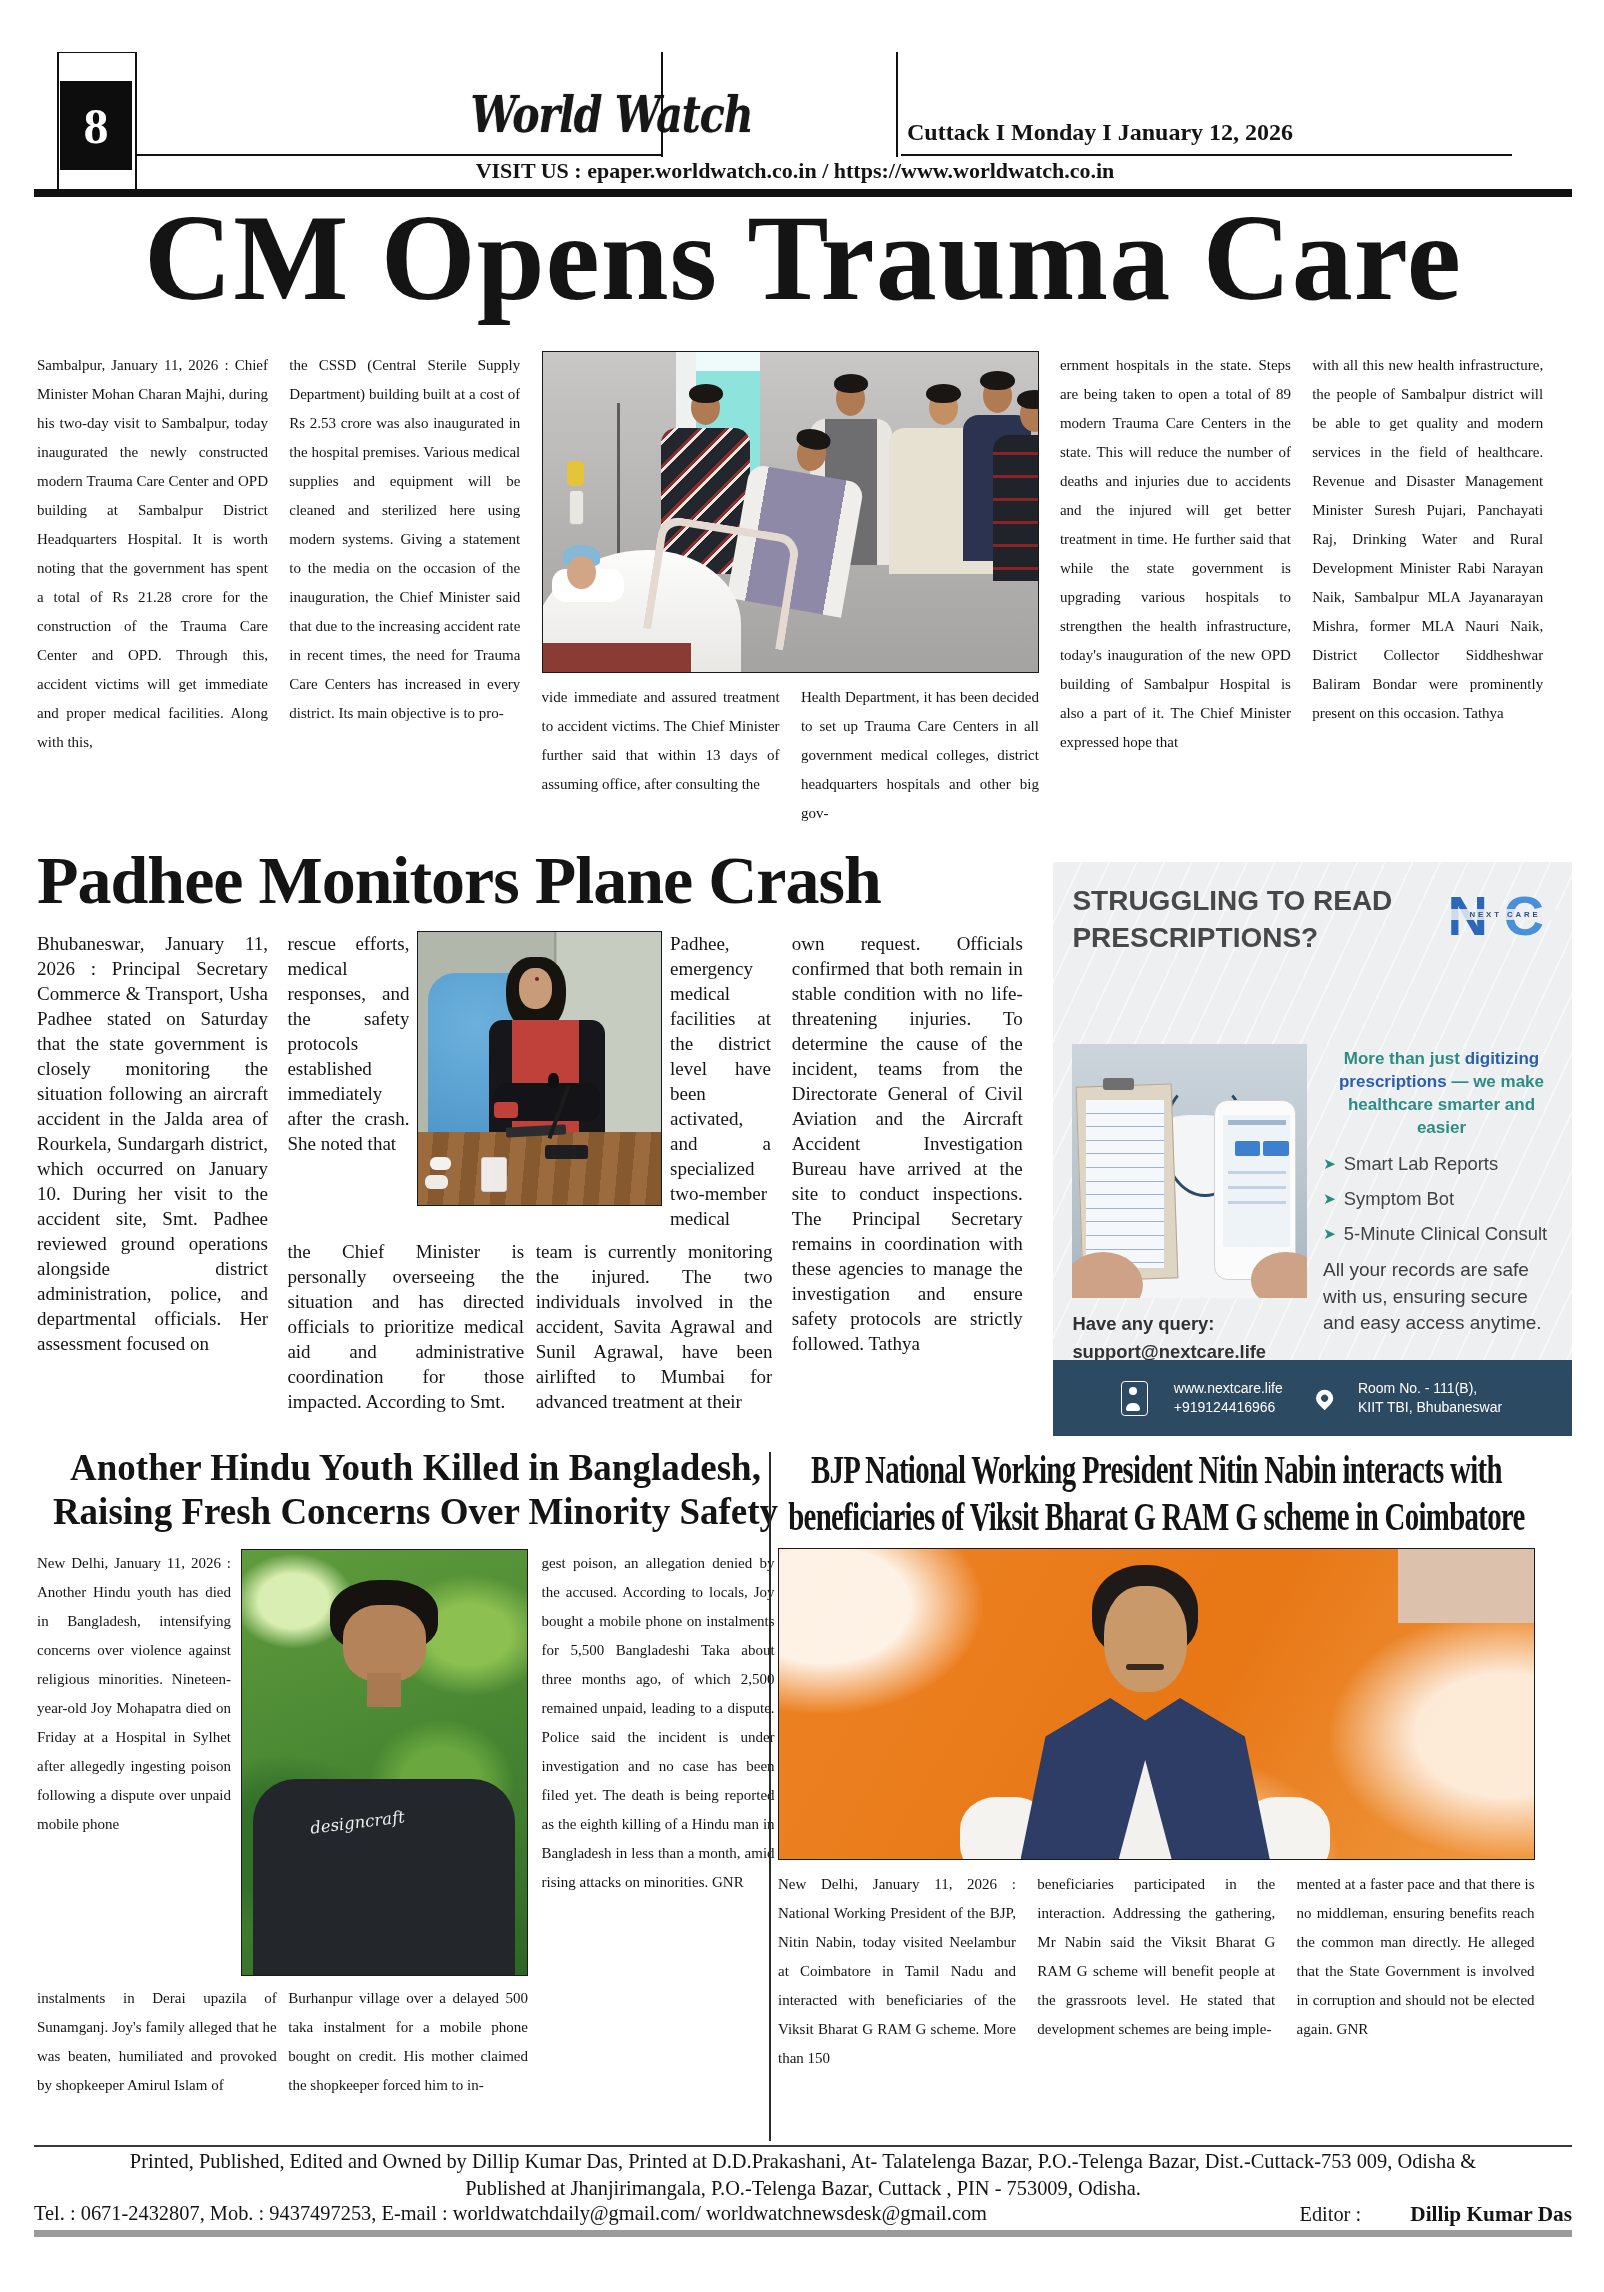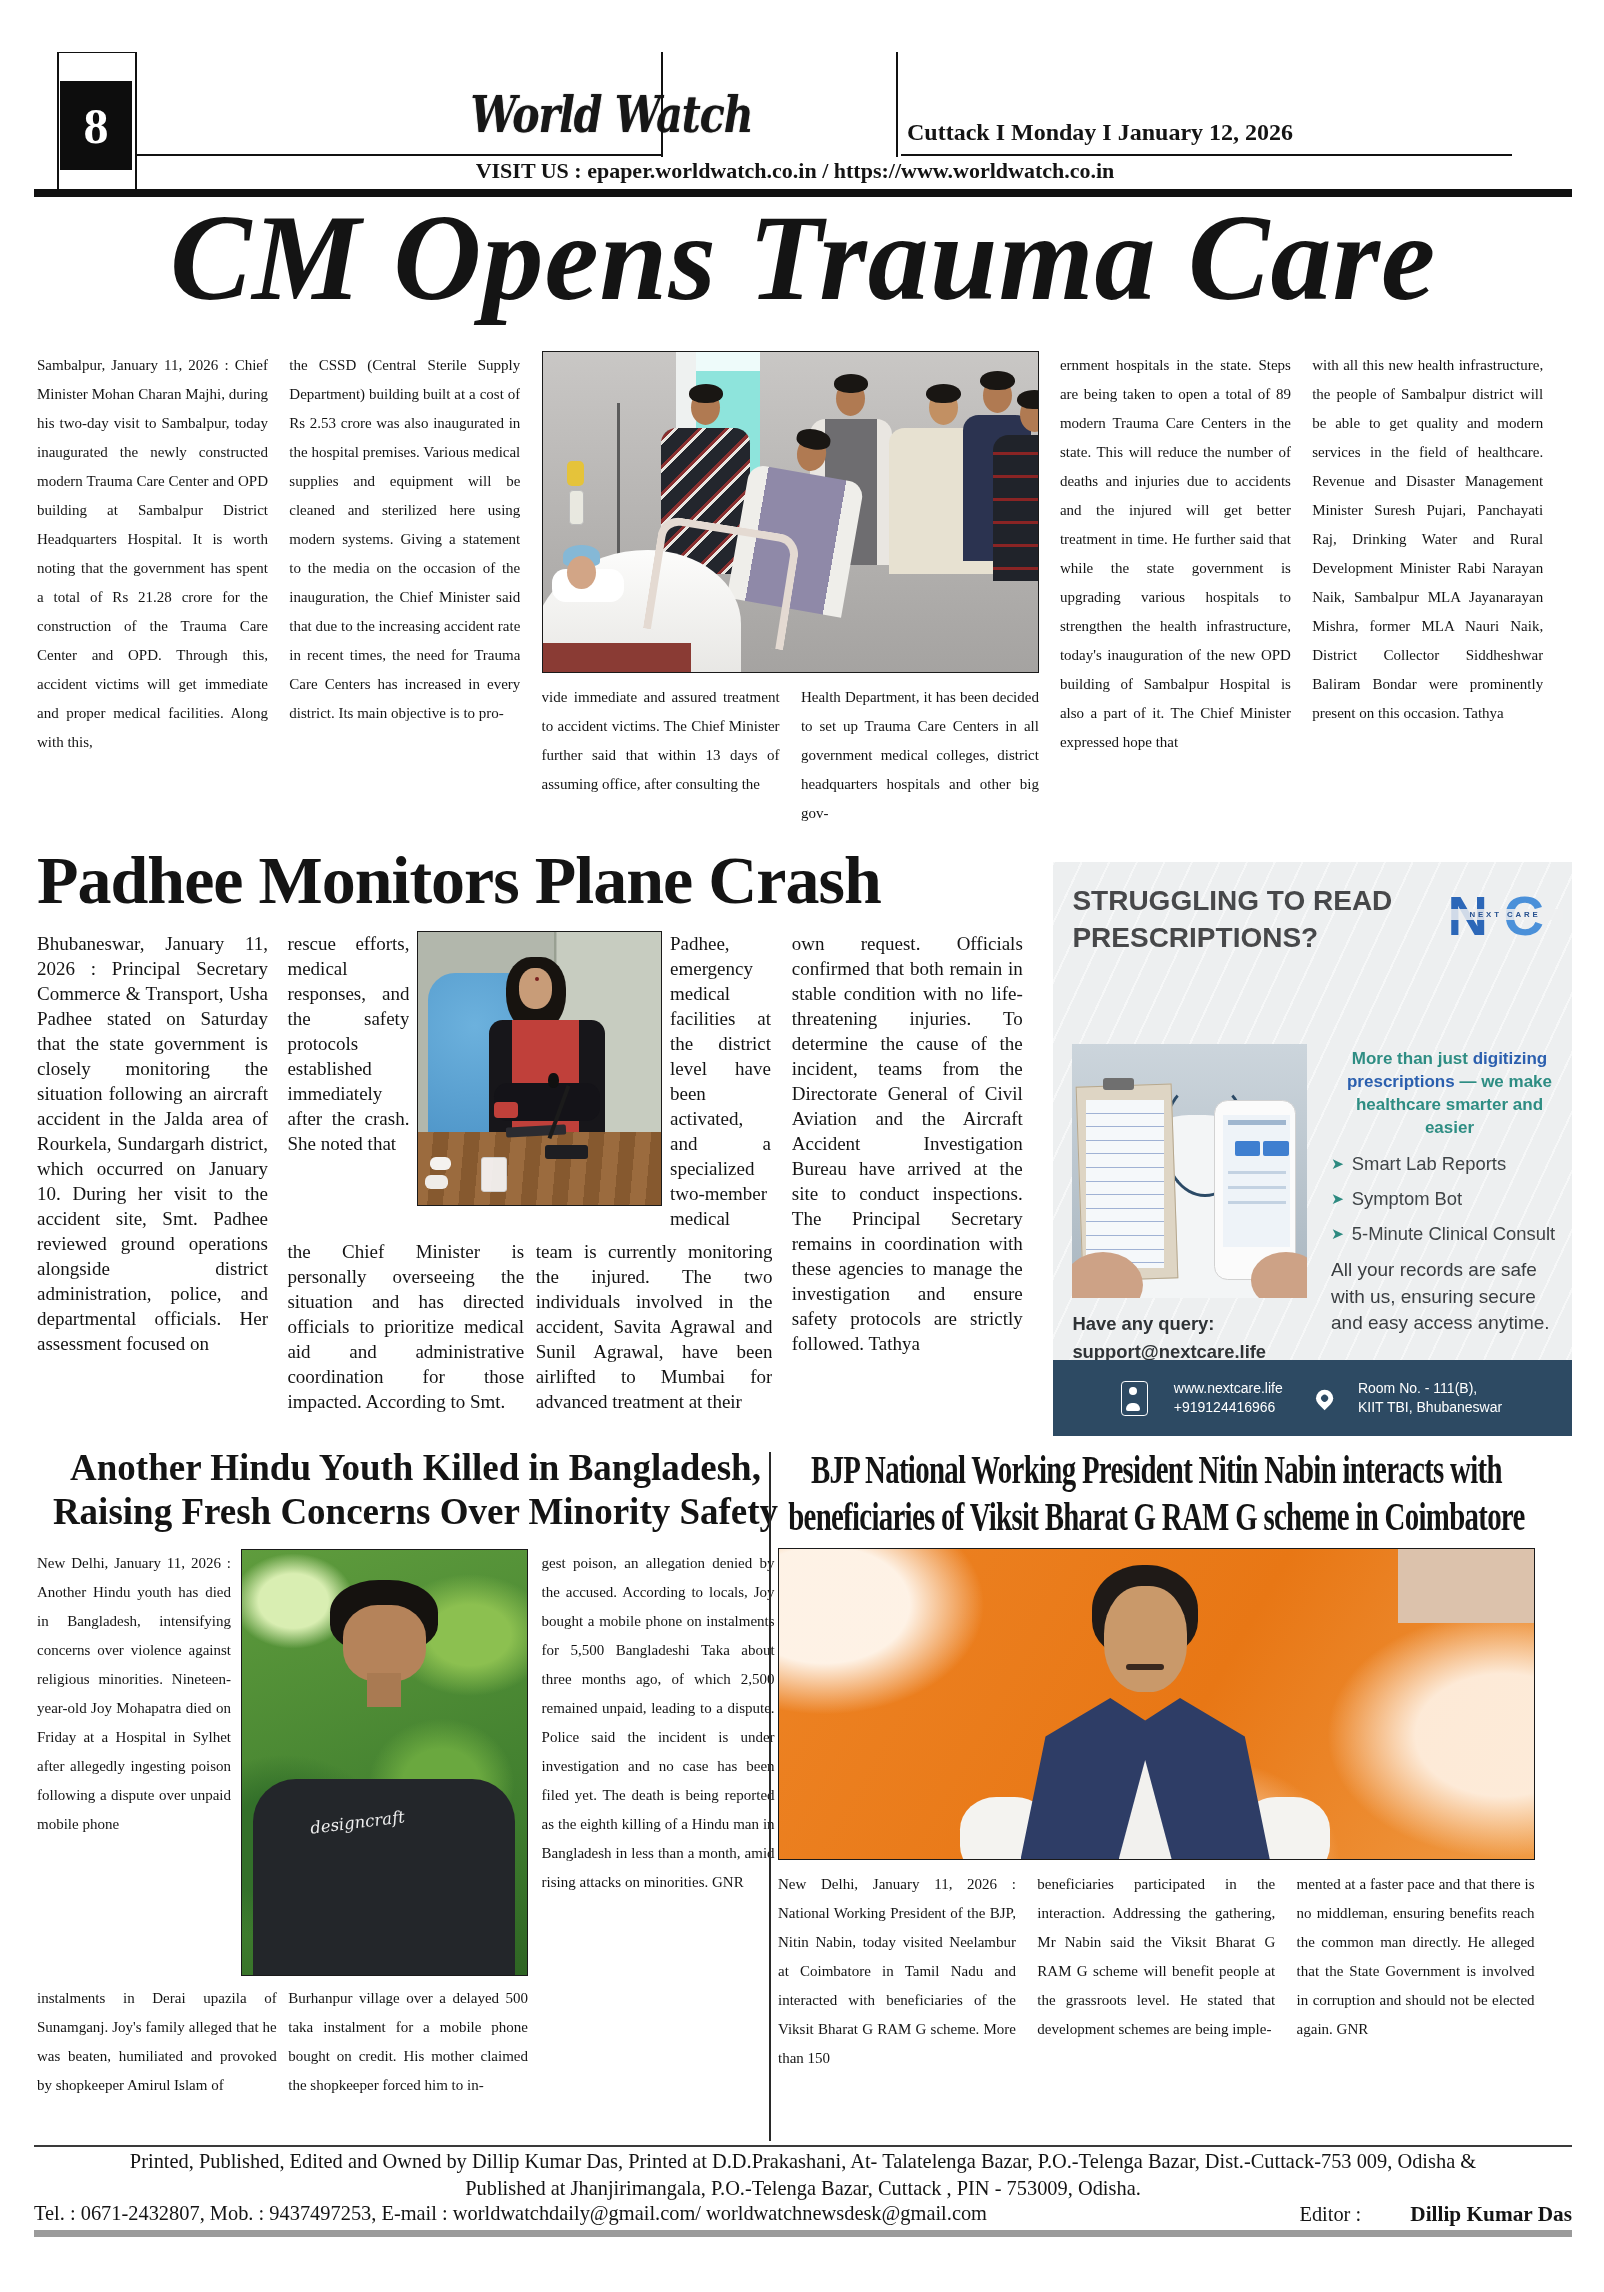--- a/index.html
+++ b/index.html
@@ -12,21 +12,21 @@
   .pageno{position:absolute;left:26px;top:47px;width:72px;height:89px;background:#0d0d0d;color:#fff;
           display:flex;align-items:center;justify-content:center;font-size:50px;font-weight:bold;}
   .masthead{position:absolute;left:427px;width:301px;top:56px;text-align:center;
             font-family:"DejaVu Serif",serif;font-style:italic;font-weight:bold;font-size:41px;
             letter-spacing:-1px;color:#171717;text-shadow:0 0 1px #555;transform:scaleY(1.25);}
   .dateline{position:absolute;left:873px;top:85px;width:485px;font-weight:bold;font-size:24px;}
   .visit{position:absolute;left:0;right:16px;top:124px;text-align:center;font-weight:bold;font-size:22px;}
   .hdr-bar{position:absolute;left:0;right:0;top:155px;height:7.8px;background:#111;}
   
   .h1{position:absolute;top:194px;left:34px;width:1538px;text-align:center;font-weight:bold;
-      font-size:122px;line-height:1.05;letter-spacing:1px;margin:0;font-style:italic;}
+      font-size:122px;line-height:1.05;letter-spacing:1px;margin:0;}
   .h2{font-weight:bold;margin:0;text-align:center;}
   
   .col p{margin:0;font-size:15px;line-height:29px;text-align:justify;}
   .col{overflow:hidden;}
   
   .art1{position:absolute;top:351px;left:37px;width:1533px;height:485px;display:flex;gap:21.3px;}
   .art1 .c{width:231px;flex:0 0 auto;}
   .art1 .mid{width:497px;flex:0 0 auto;}
   .art1 .mid .txt{display:flex;gap:21.3px;margin-top:9.7px;}
   .art1 .mid .txt .c{width:238px;}
@@ -98,21 +98,21 @@
       background-image:repeating-linear-gradient(180deg,rgba(90,120,180,0) 0 12.6px,rgba(90,120,180,.55) 12.6px 13.6px);}
   .ad-img .phone{position:absolute;right:5%;top:22%;width:34%;height:70%;background:#fbfbfb;border:1.9px solid #d2d2d2;border-radius:13.6px;}
   .ad-img .scr{position:absolute;right:7.5%;top:28%;width:28.5%;height:52%;background:#eef3f8;}
   .ad-img .bar{position:absolute;right:9%;top:30%;width:25%;height:4.9px;background:#9fb6cf;}
   .ad-img .bt1{position:absolute;right:20%;top:38%;width:11%;height:6%;background:#3f7fd0;border-radius:1.9px;}
   .ad-img .bt2{position:absolute;right:8%;top:38%;width:11%;height:6%;background:#3f7fd0;border-radius:1.9px;}
   .ad-img .ln{position:absolute;right:9%;width:25%;height:2.9px;background:#c3d2e2;}
   .ad-img .home{position:absolute;right:18%;bottom:4%;width:11.6px;height:11.6px;border:1.9px solid #c9c9c9;border-radius:50%;}
   .ad-img .hand{position:absolute;left:-4%;bottom:-8%;width:34%;height:26%;background:#cda286;border-radius:50%;}
   .ad-img .hand2{position:absolute;right:-6%;bottom:-4%;width:30%;height:22%;background:#cda286;border-radius:50%;}
-  .ad-right{position:absolute;left:278px;top:186px;width:237px;}
+  .ad-right{position:absolute;left:270px;top:186px;width:237px;}
   .ad-pitch{font-size:17px;font-weight:bold;text-align:center;line-height:1.35;color:#2e8d83;}
   .ad-pitch .em{color:#2b5fae;}
   .ad-bullets{margin:13.6px 0 0 0;padding:0;list-style:none;}
   .ad-bullets li{display:flex;align-items:center;gap:7.8px;font-size:18.4px;color:#3f4447;font-weight:500;margin-bottom:12.6px;}
   .ad-bullets .arr{color:#2d8a80;font-size:15.5px;}
   .ad-assure{font-size:19px;color:#3a3e41;line-height:1.4;margin-top:3.9px;}
   .ad-query{position:absolute;left:19.4px;top:448px;font-size:18.4px;font-weight:bold;color:#2f3336;line-height:1.5;}
   .ad-foot{position:absolute;left:0;right:0;bottom:0;height:76px;background:#2d4a63;color:#fff;
       display:flex;align-items:center;justify-content:center;gap:33px;font-size:14px;}
   .cardicon{width:25px;height:33px;border:1.9px solid #fff;border-radius:3.9px;position:relative;}

